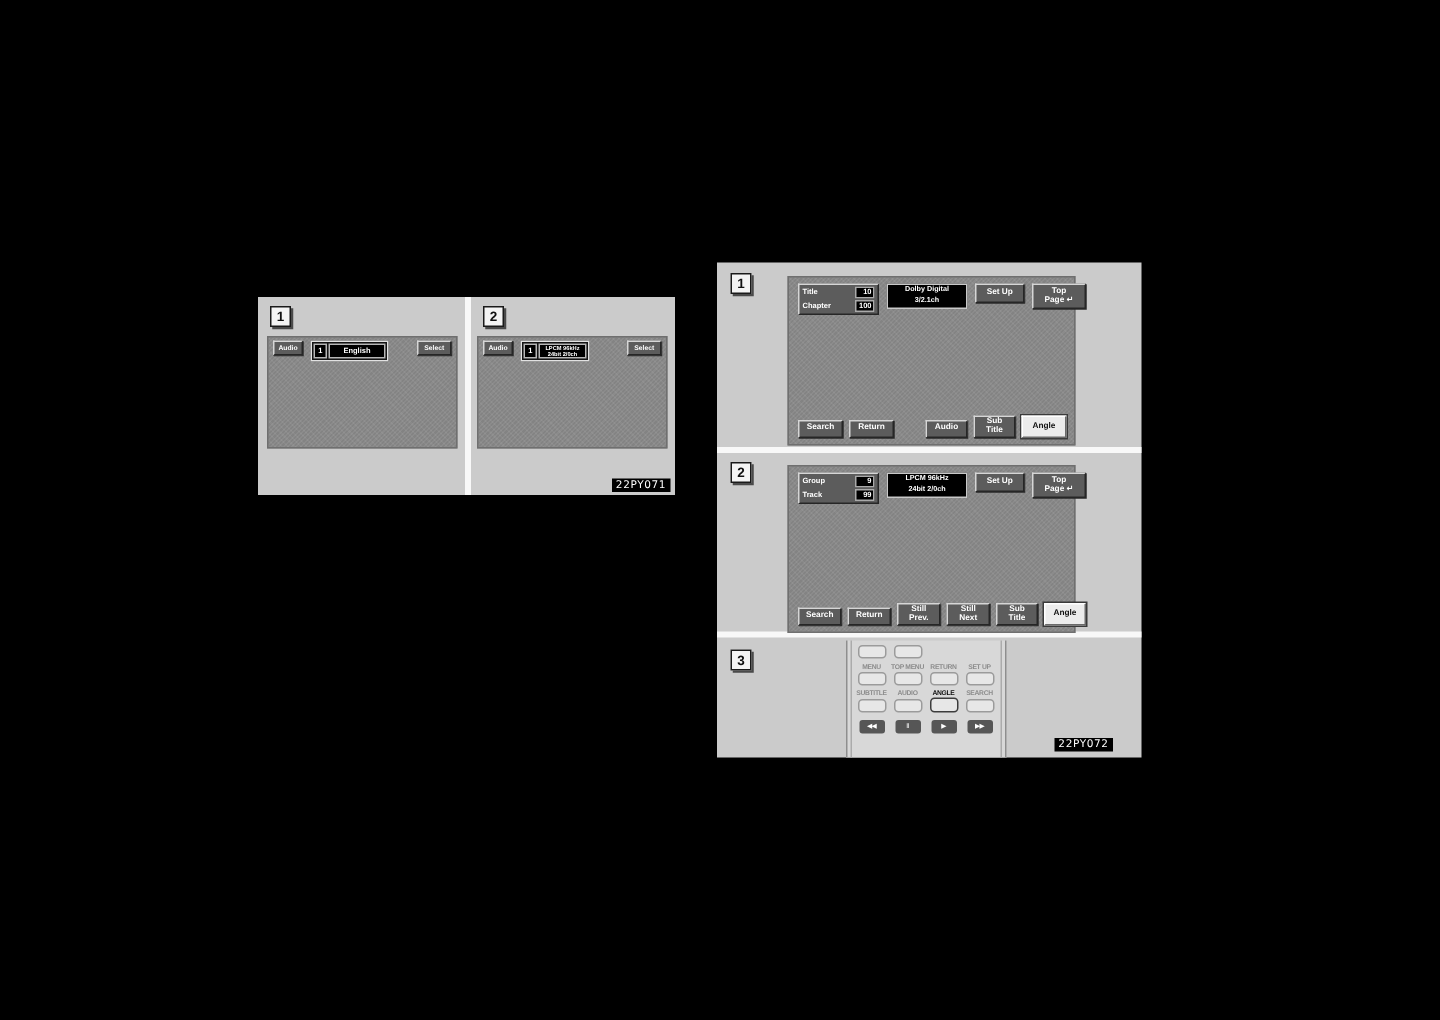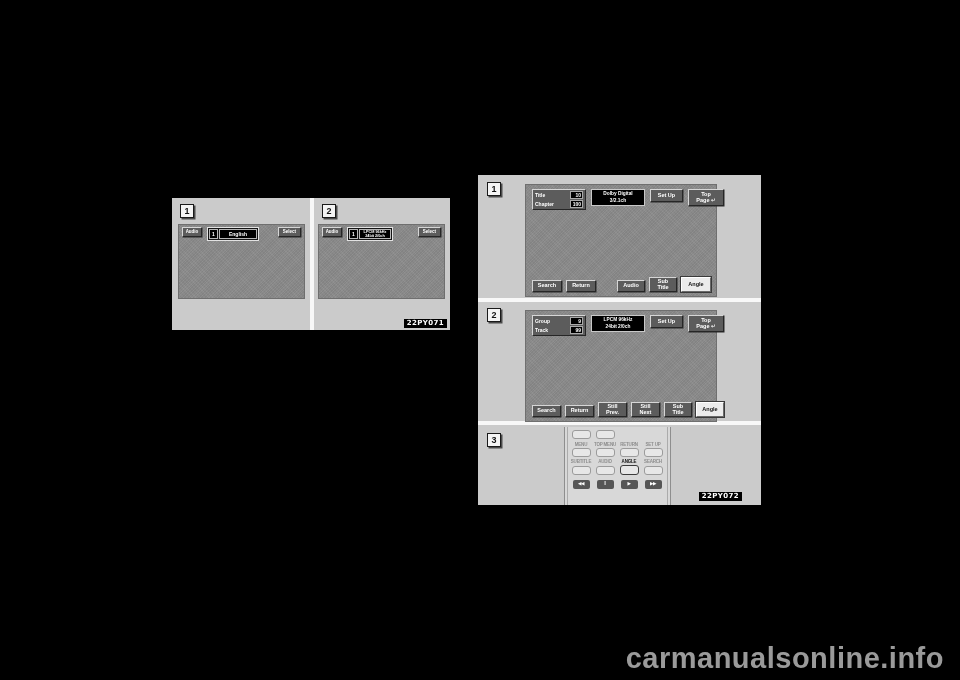--- a/index.html
+++ b/index.html
@@ -58,21 +58,21 @@
   .lang-group{margin-left:5px;display:flex;align-items:stretch;background:#141414;
               border:1px solid #e2e2e2;padding:1px;gap:1px;height:10px;box-sizing:content-box;}
   .cell{background:#000;border:1px solid #b7b7b7;color:#fff;font-weight:bold;font-size:5px;
         display:flex;flex-direction:column;align-items:center;justify-content:center;
         line-height:1;box-sizing:border-box;}
   .cell-num{width:9px;}
   .cell-lang{min-width:38px;padding:0 2px;}
   .cell-lang.two{font-size:3.8px;line-height:4.2px;min-width:32px;}
   .select-btn{margin-left:auto;width:23px;height:10px;font-size:4.5px;}
 
-  .caption{position:absolute;background:#000;color:#fff;font-size:7px;font-weight:bold;
+  .caption{position:absolute;background:#000;color:#fff;font-size:7px;font-weight:normal;
            padding:0 3px;line-height:9px;letter-spacing:0.4px;font-family:"DejaVu Sans",sans-serif;}
 
   
   .remote{position:absolute;left:86px;top:252px;width:107px;height:78px;background:#d8d8d8;
           display:flex;flex-direction:column;}
   .edge{position:absolute;top:0;bottom:0;width:1px;background:#8e8e8e;}
   .edge.l1{left:0;} .edge.l2{left:3px;background:#ababab;}
   .edge.r1{right:0;} .edge.r2{right:3px;background:#ababab;}
   .rrow{display:flex;padding-left:5px;position:relative;}
   .rcell{width:24px;display:flex;align-items:center;justify-content:center;flex:none;}
@@ -300,14 +300,13 @@
             <div class="pbtn">
               <span>▶▶</span>
             </div>
           </div>
       </div>
     </div>
 
     <div class="caption" style="right:19px;bottom:4px;">22PY072</div>
   </div>
 
-  <div class="watermark">carmanualsonline.info</div>
 </div>
 
 </body></html>

